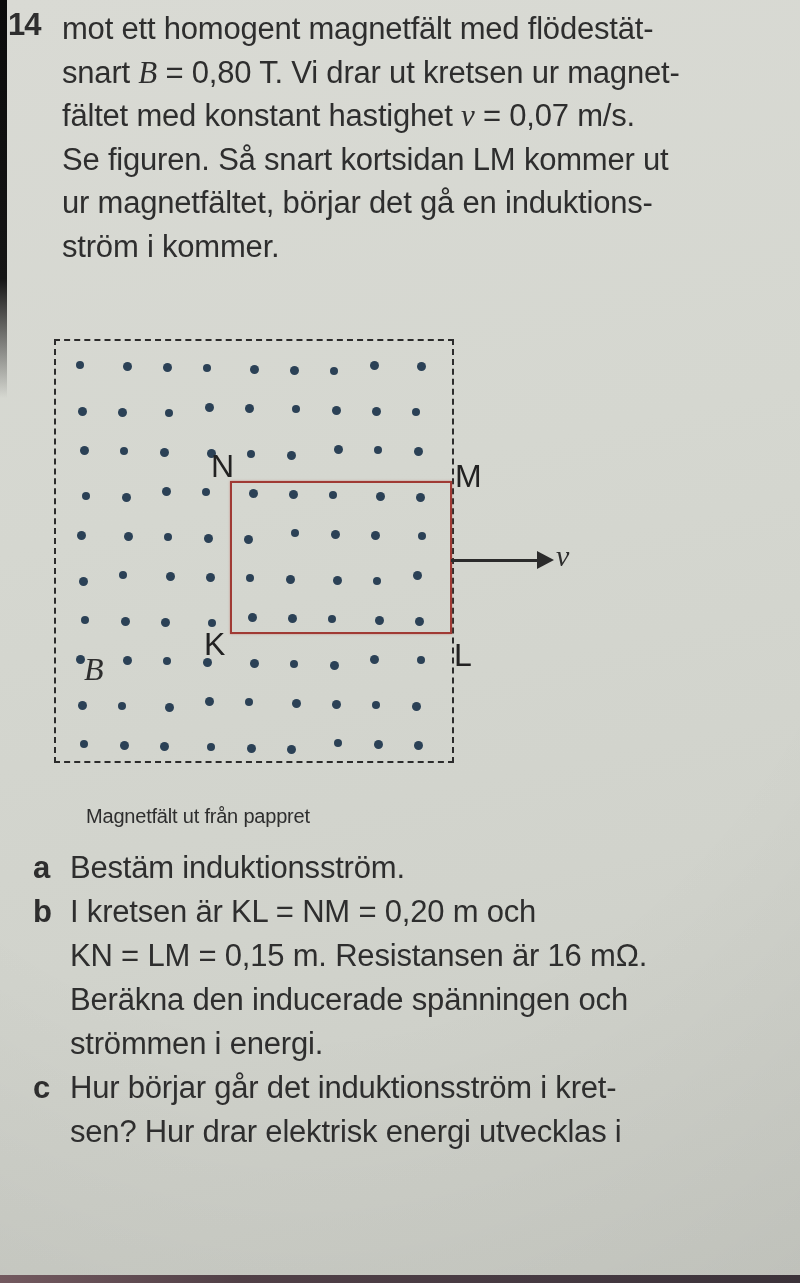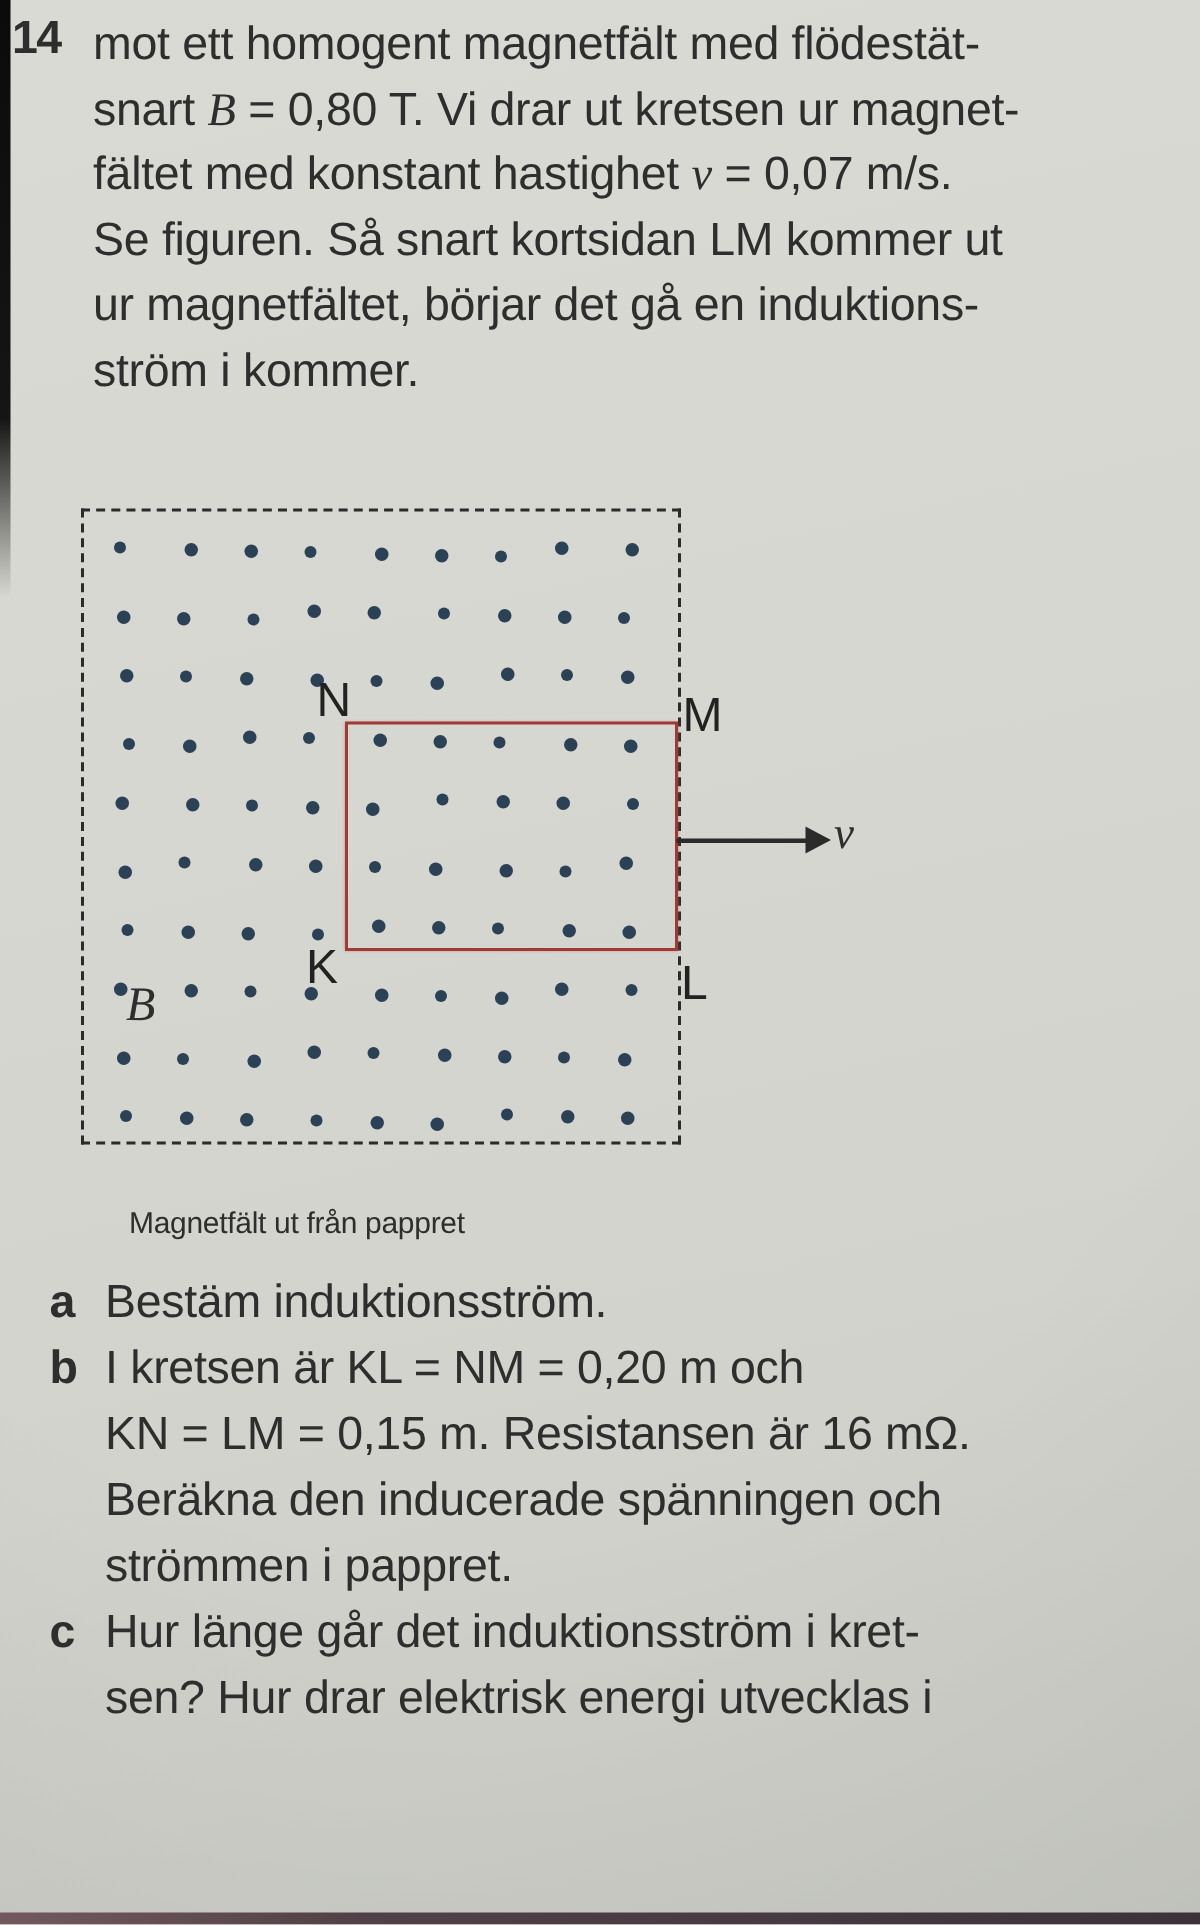--- a/index.html
+++ b/index.html
@@ -199,26 +199,26 @@
       <div class="tbody">
         <div>Bestäm induktionsström.</div>
       </div>
     </div>
     <div class="task">
       <div class="tmark">b</div>
       <div class="tbody">
         <div>I kretsen är KL = NM = 0,20 m och</div>
         <div>KN = LM = 0,15 m. Resistansen är 16 mΩ.</div>
         <div>Beräkna den inducerade spänningen och</div>
-        <div>strömmen i pappret.</div>
+        <div>strömmen i energi.</div>
       </div>
     </div>
     <div class="task">
       <div class="tmark">c</div>
       <div class="tbody">
-        <div>Hur länge går det induktionsström i kret-</div>
+        <div>Hur börjar går det induktionsström i kret-</div>
         <div>sen? Hur drar elektrisk energi utvecklas i</div>
       </div>
     </div>
   </div>
 
   <div class="bottom-edge"></div>
 </div>
 
 </body></html>

